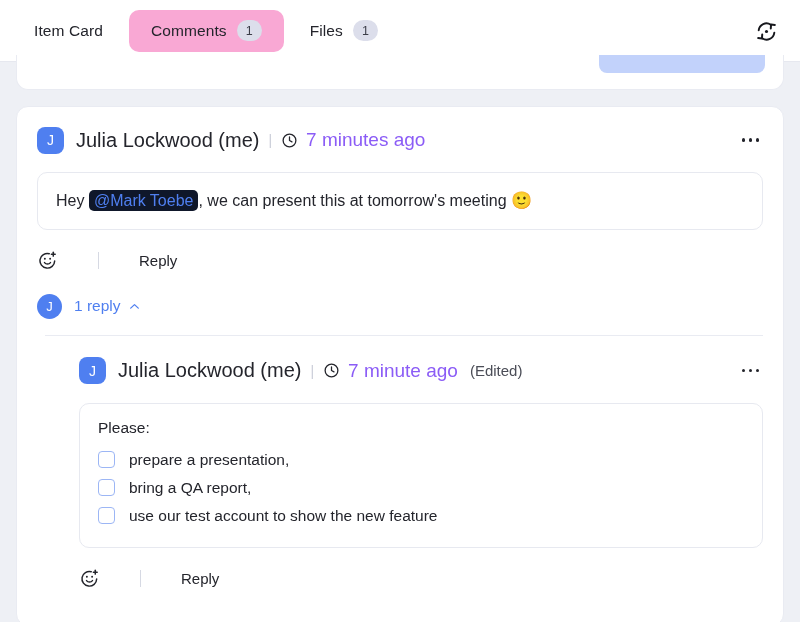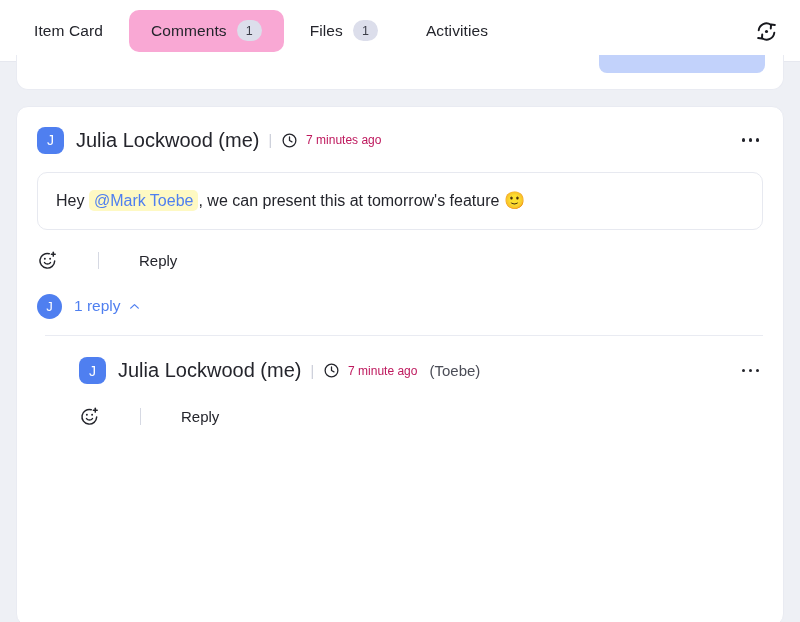--- a/index.html
+++ b/index.html
@@ -74,36 +74,36 @@
   .chead { display: flex; align-items: center; height: 30px; }
   .avatar-sq {
     width: 27px; height: 27px; border-radius: 8px;
     background: #4f7ff0; color: #fff;
     display: flex; align-items: center; justify-content: center;
     font-size: 14px; flex: 0 0 auto;
   }
   .cname { font-size: 20px; color: #24252c; margin-left: 12px; }
   .vbar { color: #c9ccd8; margin: 0 9px; font-size: 14px; }
   .clock { flex: 0 0 auto; display: flex; align-items: center; }
-  .ctime { font-size: 12px; color: #be185d; margin-left: 8px; }
+  .ctime { font-size: 19px; color: #8b5cf6; margin-left: 8px; }
   .cedited { font-size: 15px; color: #4b4d57; margin-left: 12px; }
   .dots {
     margin-left: auto; display: flex; align-items: center; gap: 3.5px;
     padding: 6px 4px; cursor: pointer;
   }
   .dots i { width: 3.5px; height: 3.5px; border-radius: 50%; background: #23242b; display: block; }
 
   .msgbox {
     margin-top: 17px;
     border: 1px solid #e7e9f0; border-radius: 10px;
     padding: 15px 18px;
     font-size: 16px; color: #24252c; line-height: 1.5;
   }
   .mention {
-    background: #fef9c3; color: #4f7ff0;
+    background: #0f172a; color: #4f7ff0;
     border-radius: 5px; padding: 2px 5px;
   }
   .emoji { font-size: 17px; }
 
   .actions { display: flex; align-items: center; height: 34px; margin-top: 14px; gap: 23px; }
   .act-divider { width: 1px; height: 17px; background: #d6d9e3; margin: 0 17px; }
   .act-reply { font-size: 15px; color: #24252c; cursor: pointer; }
   .react-btn { display: flex; align-items: center; cursor: pointer; }
 
   .replytoggle { display: flex; align-items: center; margin-top: 16px; cursor: pointer; }
@@ -147,23 +147,20 @@
     <div class="tab active">
       <span>Comments</span>
       <span class="badge">1</span>
     </div>
 
     <div class="tab">
       <span>Files</span>
       <span class="badge">1</span>
     </div>
 
-    <div class="tab">
-      <span>Activities</span>
-    </div>
 
   </div>
 
   <div class="refresh-btn">
     <svg width="25" height="25" viewBox="0 0 24 24" fill="none" stroke="#17181d" stroke-width="1.9" stroke-linecap="round" stroke-linejoin="round">
       <path d="M19.5 13.2a7.5 7.5 0 0 1-11.6 5.3"></path>
       <path d="M4.5 10.8a7.5 7.5 0 0 1 11.6-5.3"></path>
       <polyline points="7.9 14.9 7.6 18.8 4 18.3"></polyline>
       <polyline points="16.1 9.1 16.4 5.2 20 5.7"></polyline>
       <circle cx="12" cy="12" r="1.5" fill="#17181d" stroke="none"></circle>
@@ -191,21 +188,21 @@
     </span>
     <span class="ctime">7 minutes ago</span>
     <div class="dots">
       <i></i>
         <i></i>
         <i></i>
     </div>
   </div>
 
   <div class="msgbox">
-    <span>Hey </span><span class="mention">@Mark Toebe</span><span>, we can present this at tomorrow's feature </span><span class="emoji">🙂</span>
+    <span>Hey </span><span class="mention">@Mark Toebe</span><span>, we can present this at tomorrow's meeting </span><span class="emoji">🙂</span>
   </div>
 
   <div class="actions">
     <div class="react-btn">
       <svg width="21" height="21" viewBox="0 0 24 24" fill="none" stroke="#23242b" stroke-width="1.7" stroke-linecap="round" stroke-linejoin="round">
         <path d="M20.2 12.6A8.4 8.4 0 1 1 14 4.2"></path>
         <circle cx="9" cy="10" r="1.1" fill="#23242b" stroke="none"></circle>
         <circle cx="15" cy="10" r="1.1" fill="#23242b" stroke="none"></circle>
         <path d="M8.6 14.4a4.3 4.3 0 0 0 6.8 0"></path>
         <line x1="18.6" y1="2.6" x2="18.6" y2="7"></line>
@@ -238,28 +235,46 @@
       </div>
       <span class="cname">Julia Lockwood (me)</span>
       <span class="vbar">|</span>
       <span class="clock">
         <svg width="17" height="17" viewBox="0 0 24 24" fill="none" stroke="#23242b" stroke-width="1.8" stroke-linecap="round" stroke-linejoin="round">
           <circle cx="12" cy="12" r="9"></circle>
             <polyline points="12 7 12 12 15.5 14"></polyline>
         </svg>
       </span>
       <span class="ctime">7 minute ago</span>
-      <span class="cedited">(Toebe)</span>
+      <span class="cedited">(Edited)</span>
       <div class="dots">
         <i></i>
           <i></i>
           <i></i>
       </div>
     </div>
 
+    <div class="checkbox-box">
+      <div class="cb-title">Please:</div>
+
+      <div class="cb-row">
+        <div class="cb"></div>
+        <span class="cb-label">prepare a presentation,</span>
+      </div>
+
+      <div class="cb-row">
+        <div class="cb"></div>
+        <span class="cb-label">bring a QA report,</span>
+      </div>
+
+      <div class="cb-row">
+        <div class="cb"></div>
+        <span class="cb-label">use our test account to show the new feature</span>
+      </div>
+    </div>
 
     <div class="actions">
       <div class="react-btn">
         <svg width="21" height="21" viewBox="0 0 24 24" fill="none" stroke="#23242b" stroke-width="1.7" stroke-linecap="round" stroke-linejoin="round">
           <path d="M20.2 12.6A8.4 8.4 0 1 1 14 4.2"></path>
           <circle cx="9" cy="10" r="1.1" fill="#23242b" stroke="none"></circle>
           <circle cx="15" cy="10" r="1.1" fill="#23242b" stroke="none"></circle>
           <path d="M8.6 14.4a4.3 4.3 0 0 0 6.8 0"></path>
           <line x1="18.6" y1="2.6" x2="18.6" y2="7"></line>
           <line x1="16.4" y1="4.8" x2="20.8" y2="4.8"></line>

